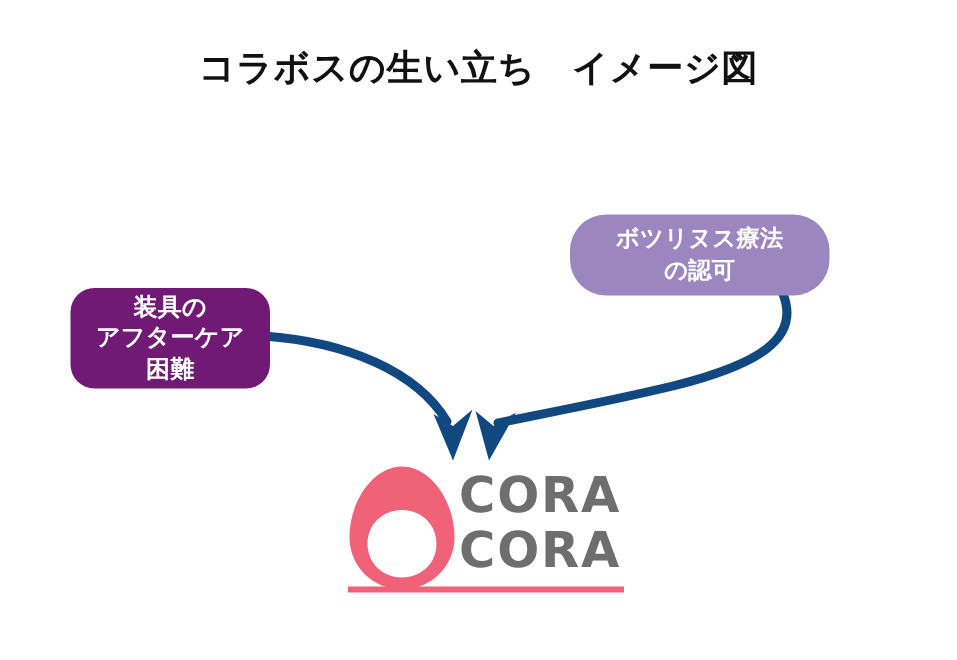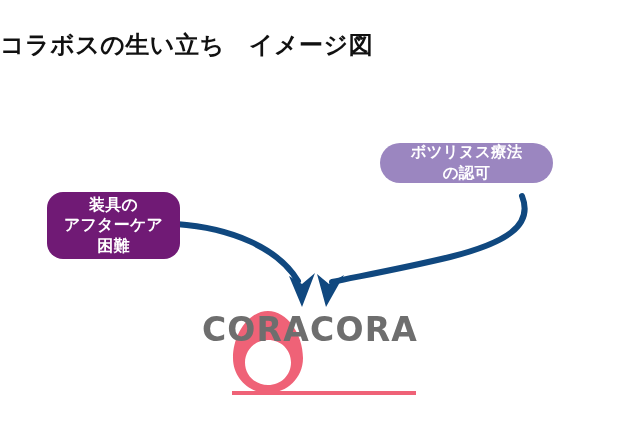--- a/index.html
+++ b/index.html
@@ -20,21 +20,21 @@
     height: 440px;
     background: #ffffff;
   }
 
   
   #page-title {
     position: absolute;
     left: 0;
     top: 31px;
     width: 638px;
-    text-align: left;
+    text-align: center;
     font-size: 24px;
     font-weight: bold;
     color: #111111;
     letter-spacing: 0.5px;
     white-space: pre;
     line-height: 1.2;
   }
 
   
   #arrow-layer {
@@ -86,21 +86,21 @@
     z-index: 4;
     font-size: 16px;
     line-height: 1.28;
     letter-spacing: 0.2px;
   }
 
   #box-purple {
     left: 380px;
     top: 143px;
     width: 173px;
-    height: 40px;
+    height: 54px;
     background: #9b86c0;
     border-radius: 24px;
     z-index: 3;
     font-size: 15.5px;
     line-height: 1.35;
     letter-spacing: 0.2px;
   }
 
   
   #logo {
@@ -118,22 +118,22 @@
     width: 72px;
     height: 84px;
   }
   #logo-wordmark {
     position: absolute;
     left: 74px;
     top: 2px;
     width: 112px;
     height: 78px;
     display: flex;
-    flex-direction: row;
-    justify-content: flex-end;
+    flex-direction: column;
+    justify-content: flex-start;
   }
   .logo-word {
     color: #6e6e6e;
     font-size: 33px;
     font-weight: bold;
     line-height: 1.12;
     letter-spacing: 1.2px;
     font-family: "DejaVu Sans", "Liberation Sans", sans-serif;
   }
   #logo-underline {

